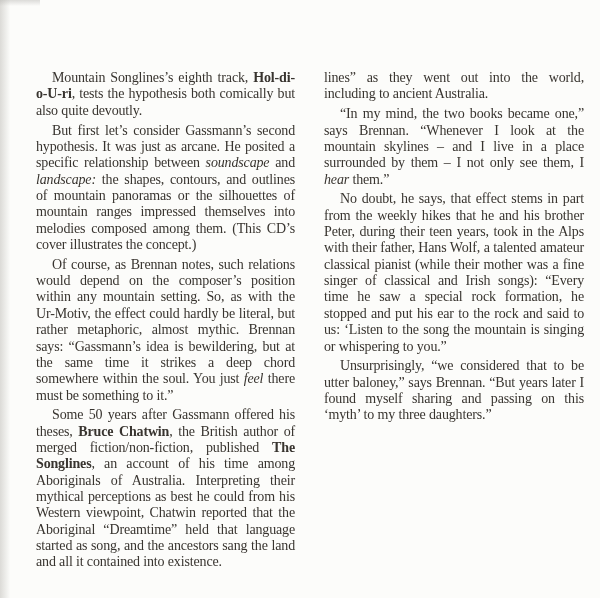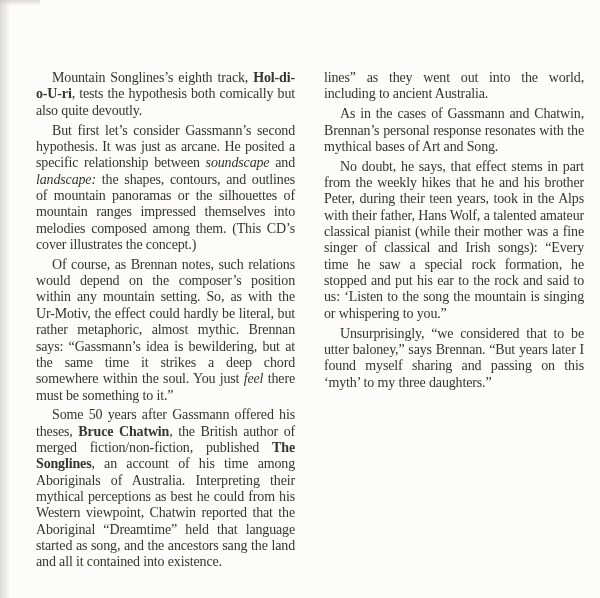--- a/index.html
+++ b/index.html
@@ -60,17 +60,17 @@
   <div class="edge-shadow"></div>
   <div class="edge-shadow-top"></div>
   <div class="col col-left">
       <p class="para"><span>Mountain Songlines’s eighth track, </span><b>Hol-di-o-U-ri</b><span>, tests the hypothesis both comically but also quite devoutly.</span></p>
       <p class="para"><span>But first let’s consider Gassmann’s second hypothesis. It was just as arcane. He posited a specific relationship between </span><i>soundscape</i><span> and </span><i>landscape:</i><span> the shapes, contours, and outlines of mountain panoramas or the silhouettes of mountain ranges impressed themselves into melodies composed among them. (This CD’s cover illustrates the concept.)</span></p>
       <p class="para"><span>Of course, as Brennan notes, such relations would depend on the composer’s position within any mountain setting. So, as with the Ur-Motiv, the effect could hardly be literal, but rather metaphoric, almost mythic. Brennan says: “Gassmann’s idea is bewildering, but at the same time it strikes a deep chord somewhere within the soul. You just </span><i>feel</i><span> there must be something to it.”</span></p>
       <p class="para"><span>Some 50 years after Gassmann offered his theses, </span><b>Bruce Chatwin</b><span>, the British author of merged fiction/non-fiction, published </span><b>The Songlines</b><span>, an account of his time among Aboriginals of Australia. Interpreting their mythical perceptions as best he could from his Western viewpoint, Chatwin reported that the Aboriginal “Dreamtime” held that language started as song, and the ancestors sang the land and all it contained into existence.</span></p>
     </div>
   <div class="col col-right">
       <p class="para no-indent"><span>lines” as they went out into the world, including to ancient Australia.</span></p>
-      <p class="para"><span>As in the cases of Gassmann and Chatwin, Brennan’s personal response resonates with the mythical bases of Art and Song.</span></p>
+      <p class="para"><span>“In my mind, the two books became one,” says Brennan. “Whenever I look at the mountain skylines – and I live in a place surrounded by them – I not only see them, I </span><i>hear</i><span> them.”</span></p>
       <p class="para"><span>No doubt, he says, that effect stems in part from the weekly hikes that he and his brother Peter, during their teen years, took in the Alps with their father, Hans Wolf, a talented amateur classical pianist (while their mother was a fine singer of classical and Irish songs): “Every time he saw a special rock formation, he stopped and put his ear to the rock and said to us: ‘Listen to the song the mountain is singing or whispering to you.”</span></p>
       <p class="para"><span>Unsurprisingly, “we considered that to be utter baloney,” says Brennan. “But years later I found myself sharing and passing on this ‘myth’ to my three daughters.”</span></p>
     </div>
 </div>
 
 </body></html>

